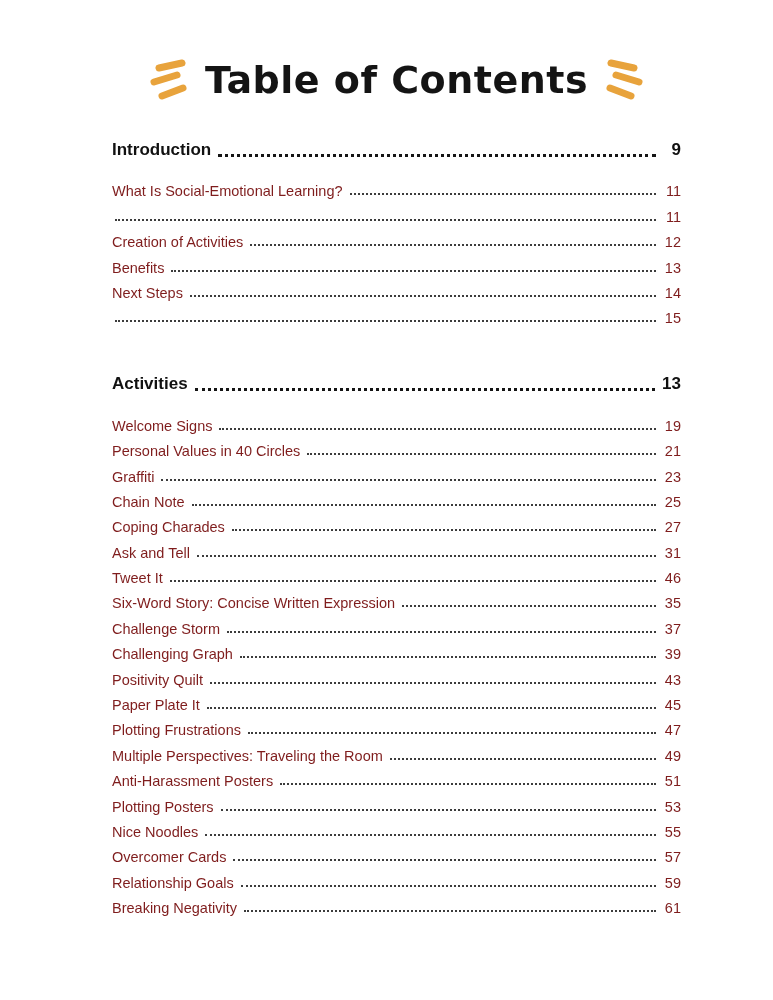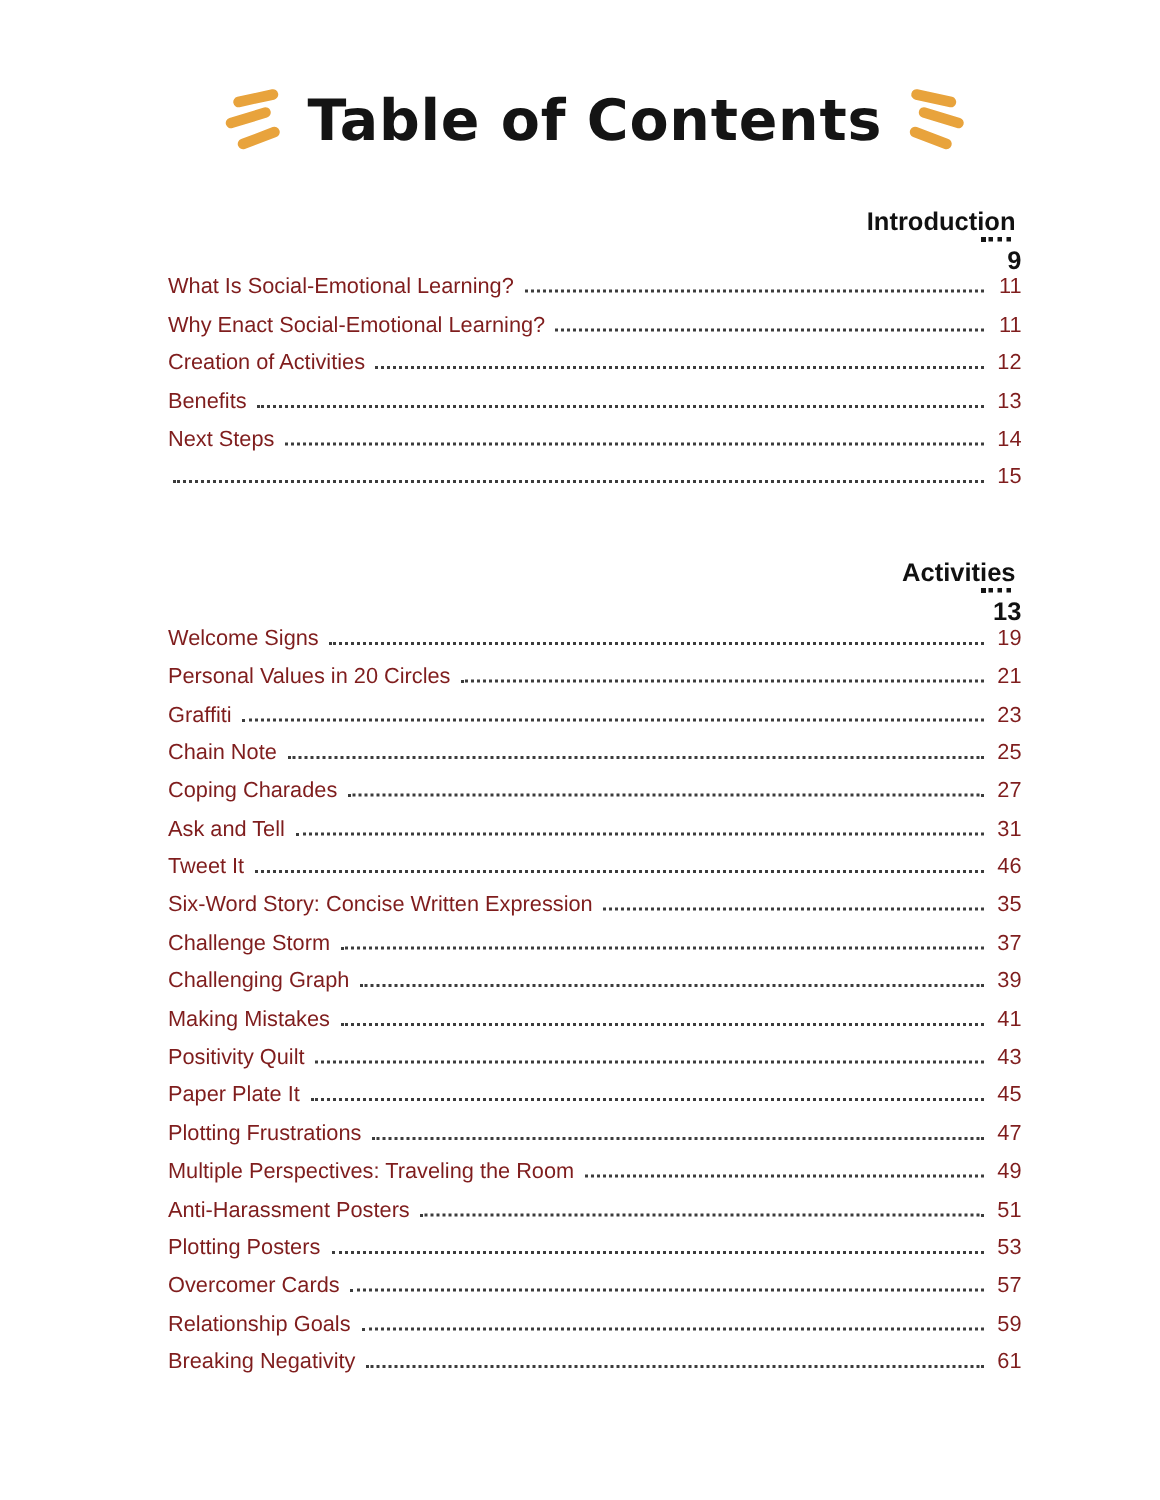--- a/index.html
+++ b/index.html
@@ -67,21 +67,20 @@
     white-space: nowrap;
   }
 
   
   .toc-heading {
     height: 22px;
     margin-bottom: 14px;
     font-size: 17px;
     font-weight: 700;
     color: #111111;
-    flex-direction: column;
   }
   .toc-heading .leader {
     border-bottom: 3px dotted #151515;
     margin-bottom: 3px;
   }
 
   
   .toc-entry {
     height: 25.4px;
     font-size: 14.5px;
@@ -117,21 +116,20 @@
           <span class="label">Introduction</span>
           <span class="leader"></span>
           <span class="pagenum">9</span>
         </div>
         <div class="toc-row toc-entry">
           <span class="label">What Is Social-Emotional Learning?</span>
           <span class="leader"></span>
           <span class="pagenum">11</span>
         </div>
         <div class="toc-row toc-entry">
-          <span class="label">Why Enact Social-Emotional Learning?</span>
           <span class="leader"></span>
           <span class="pagenum">11</span>
         </div>
         <div class="toc-row toc-entry">
           <span class="label">Creation of Activities</span>
           <span class="leader"></span>
           <span class="pagenum">12</span>
         </div>
         <div class="toc-row toc-entry">
           <span class="label">Benefits</span>
@@ -153,21 +151,21 @@
           <span class="label">Activities</span>
           <span class="leader"></span>
           <span class="pagenum">13</span>
         </div>
         <div class="toc-row toc-entry">
           <span class="label">Welcome Signs</span>
           <span class="leader"></span>
           <span class="pagenum">19</span>
         </div>
         <div class="toc-row toc-entry">
-          <span class="label">Personal Values in 20 Circles</span>
+          <span class="label">Personal Values in 40 Circles</span>
           <span class="leader"></span>
           <span class="pagenum">21</span>
         </div>
         <div class="toc-row toc-entry">
           <span class="label">Graffiti</span>
           <span class="leader"></span>
           <span class="pagenum">23</span>
         </div>
         <div class="toc-row toc-entry">
           <span class="label">Chain Note</span>
@@ -198,25 +196,20 @@
           <span class="label">Challenge Storm</span>
           <span class="leader"></span>
           <span class="pagenum">37</span>
         </div>
         <div class="toc-row toc-entry">
           <span class="label">Challenging Graph</span>
           <span class="leader"></span>
           <span class="pagenum">39</span>
         </div>
         <div class="toc-row toc-entry">
-          <span class="label">Making Mistakes</span>
-          <span class="leader"></span>
-          <span class="pagenum">41</span>
-        </div>
-        <div class="toc-row toc-entry">
           <span class="label">Positivity Quilt</span>
           <span class="leader"></span>
           <span class="pagenum">43</span>
         </div>
         <div class="toc-row toc-entry">
           <span class="label">Paper Plate It</span>
           <span class="leader"></span>
           <span class="pagenum">45</span>
         </div>
         <div class="toc-row toc-entry">
@@ -231,20 +224,25 @@
         </div>
         <div class="toc-row toc-entry">
           <span class="label">Anti-Harassment Posters</span>
           <span class="leader"></span>
           <span class="pagenum">51</span>
         </div>
         <div class="toc-row toc-entry">
           <span class="label">Plotting Posters</span>
           <span class="leader"></span>
           <span class="pagenum">53</span>
+        </div>
+        <div class="toc-row toc-entry">
+          <span class="label">Nice Noodles</span>
+          <span class="leader"></span>
+          <span class="pagenum">55</span>
         </div>
         <div class="toc-row toc-entry">
           <span class="label">Overcomer Cards</span>
           <span class="leader"></span>
           <span class="pagenum">57</span>
         </div>
         <div class="toc-row toc-entry">
           <span class="label">Relationship Goals</span>
           <span class="leader"></span>
           <span class="pagenum">59</span>

